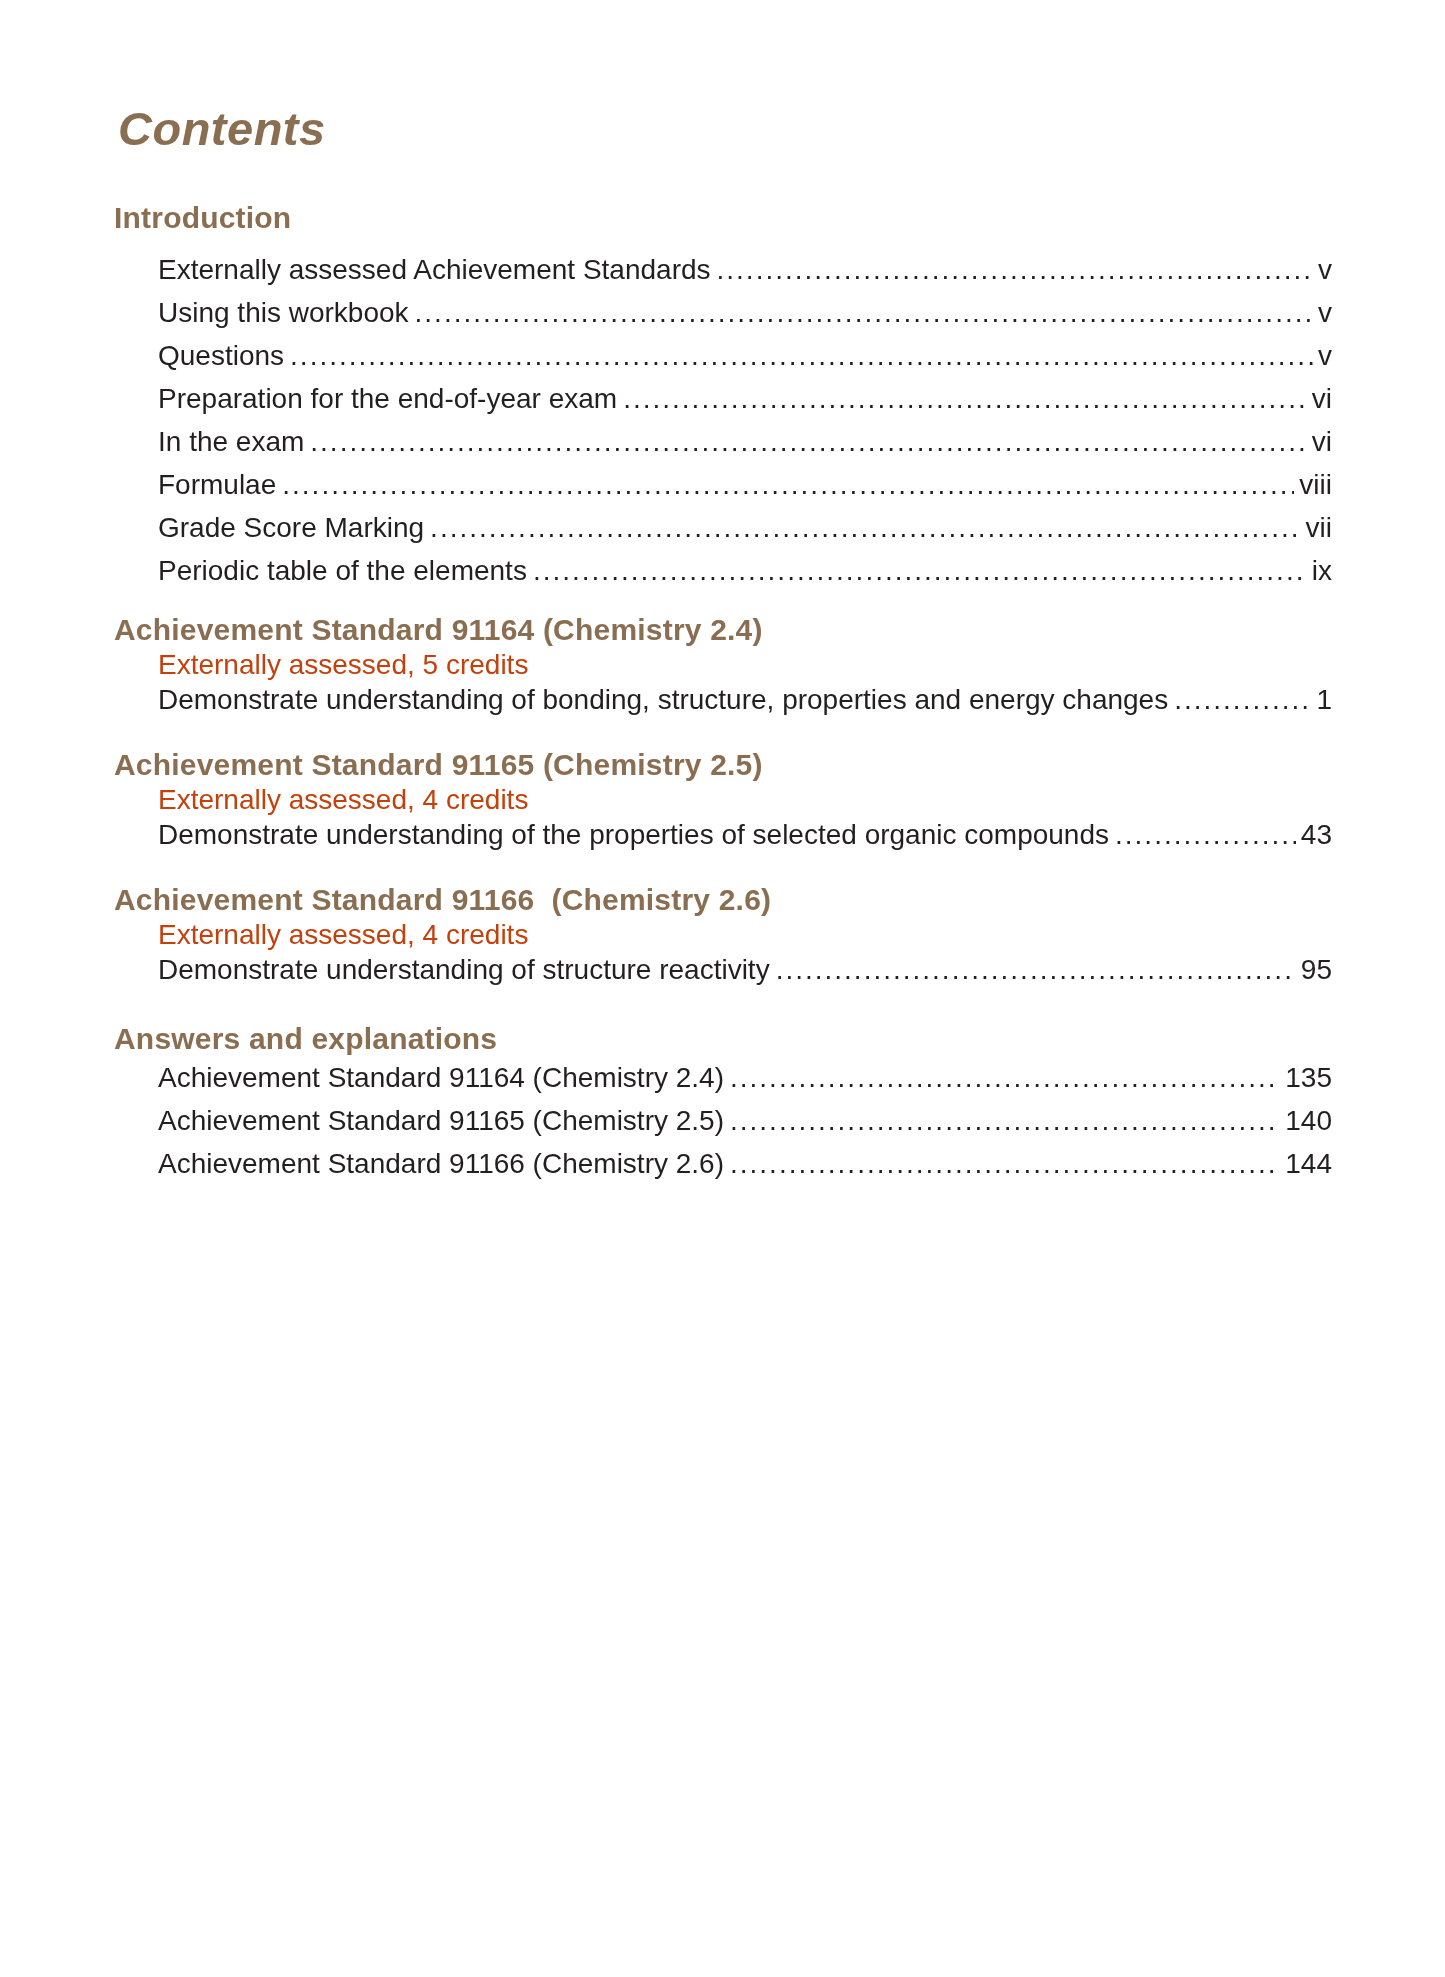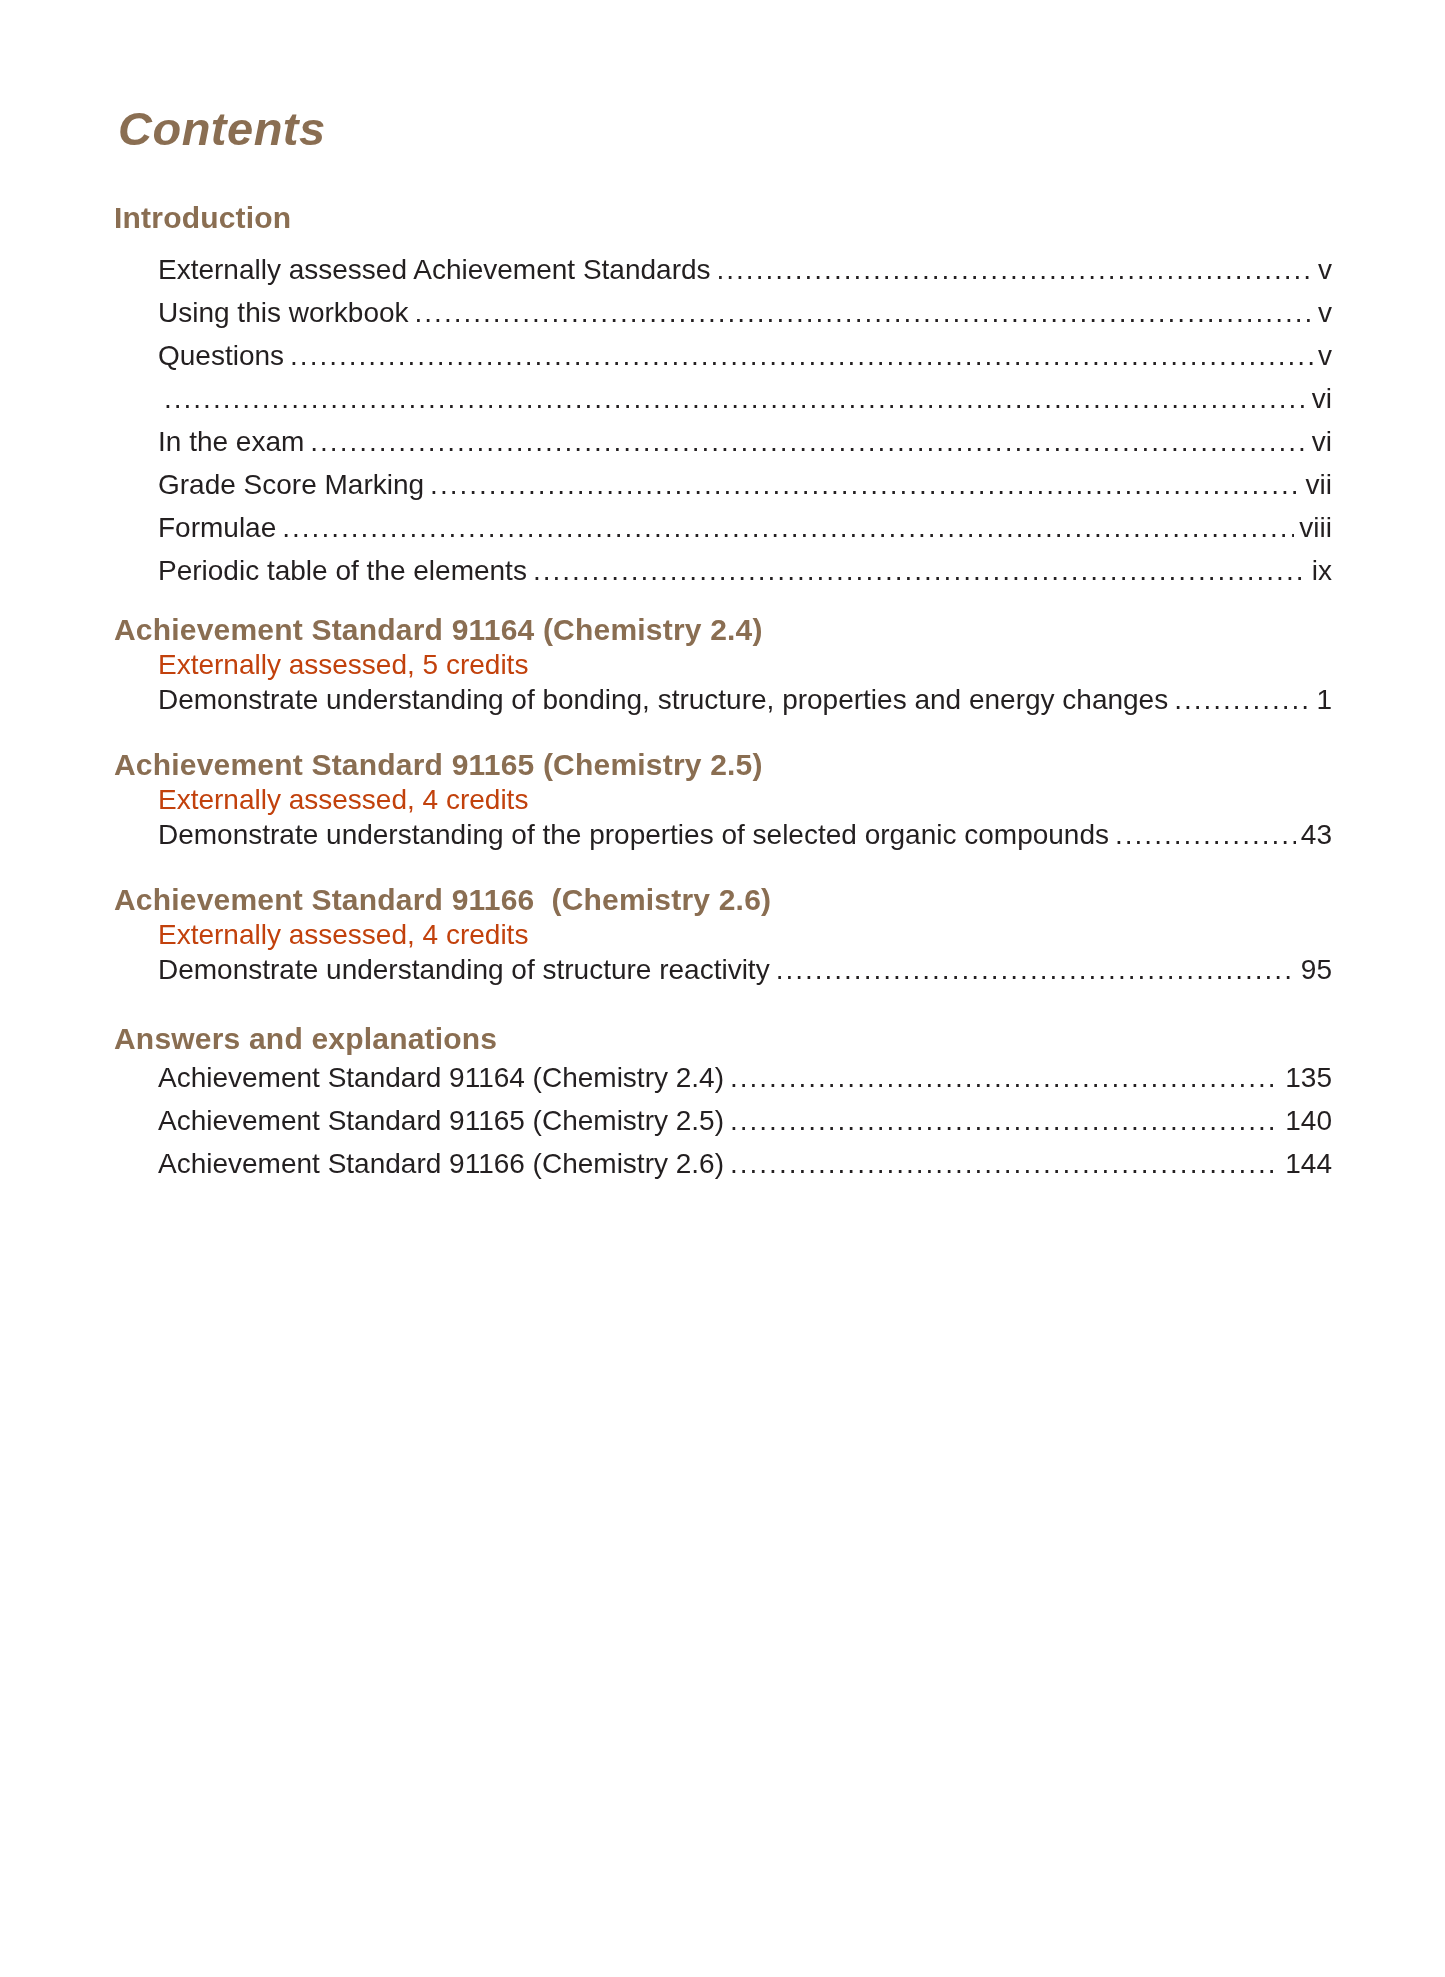--- a/index.html
+++ b/index.html
@@ -97,37 +97,38 @@
         <span class="label">Using this workbook</span>
         <span class="dots"></span>
         <span class="pagenum">v</span>
       </div>
       <div class="row">
         <span class="label">Questions</span>
         <span class="dots"></span>
         <span class="pagenum">v</span>
       </div>
       <div class="row">
+        <span class="label">Preparation for the end-of-year exam</span>
         <span class="dots"></span>
         <span class="pagenum">vi</span>
       </div>
       <div class="row">
         <span class="label">In the exam</span>
         <span class="dots"></span>
         <span class="pagenum">vi</span>
       </div>
       <div class="row">
+        <span class="label">Formulae</span>
+        <span class="dots"></span>
+        <span class="pagenum">viii</span>
+      </div>
+      <div class="row">
         <span class="label">Grade Score Marking</span>
         <span class="dots"></span>
         <span class="pagenum">vii</span>
-      </div>
-      <div class="row">
-        <span class="label">Formulae</span>
-        <span class="dots"></span>
-        <span class="pagenum">viii</span>
       </div>
       <div class="row">
         <span class="label">Periodic table of the elements</span>
         <span class="dots"></span>
         <span class="pagenum">ix</span>
       </div>
     </div>
   </section>
 
   <section class="toc-section s-91164 compact">

